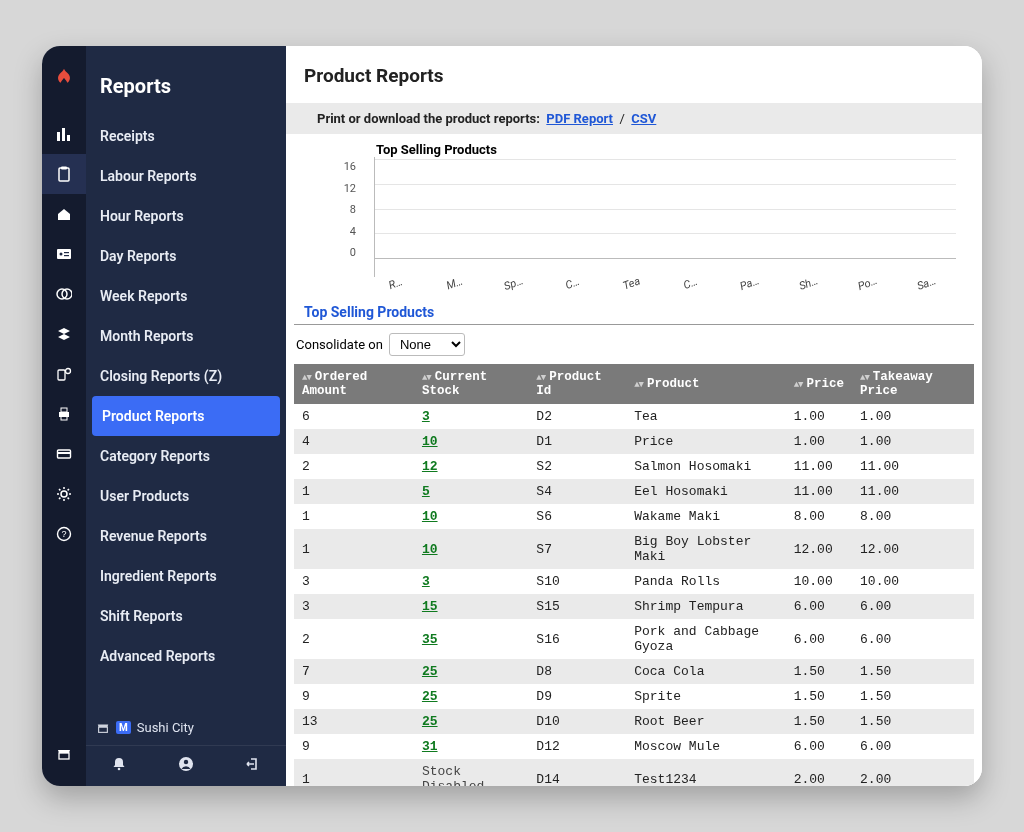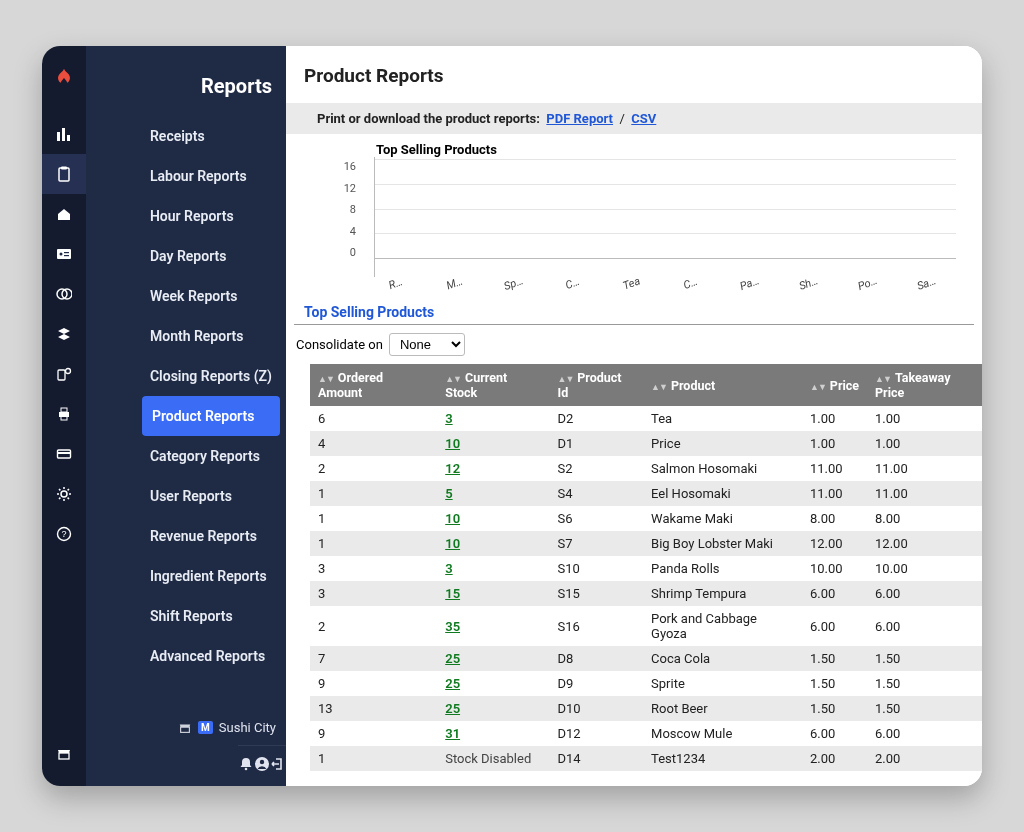--- a/index.html
+++ b/index.html
@@ -26,21 +26,20 @@
   .rail .logo { width: 20px; height: 22px; margin-bottom: 26px; }
   .rail-item { width: 44px; height: 40px; display:flex; align-items:center; justify-content:center; color:#cfd3de; }
   .rail-item.active { background: #253052; }
   .rail .spacer { flex: 1; }
   .rail-bottom { padding-bottom: 12px; display:flex; flex-direction:column; align-items:center; gap:4px; }
 
   
   .sidebar {
     width: 200px; background: #1f2a44; color: #e8ecf4; display:flex; flex-direction:column;
     padding-top: 18px;
-    align-items: flex-end;
   }
   .sidebar-title { font-size: 20px; font-weight: 700; color:#fff; padding: 10px 14px 18px 14px; }
   .nav { display:flex; flex-direction:column; }
   .nav-item { padding: 12px 14px; font-size: 14px; font-weight: 600; color:#e8ecf4; cursor:pointer; }
   .nav-item.selected { background:#3b6cf5; color:#fff; border-radius: 4px; margin: 0 6px; padding-left: 10px;}
   .sidebar .grow { flex:1; }
   .sidebar .location { display:flex; align-items:center; gap:6px; padding: 10px 10px; font-size:13px; color:#dfe4f0; }
   .loc-badge { background:#3b6cf5; color:#fff; font-size:10px; font-weight:700; padding:1px 3px; border-radius:2px; }
   .sidebar-footer { display:flex; justify-content:space-around; padding: 10px 0 14px 0; border-top: 1px solid rgba(255,255,255,0.08);}
   .sidebar-footer span { color:#e0e4ef; }
@@ -66,21 +65,21 @@
   .bars { position:absolute; left:0; right:0; bottom:19px; top:3px; display:flex; justify-content:space-around; align-items:flex-end; }
   .bar-col { display:flex; flex-direction:column; align-items:center; width:9%; }
   .bar { width: 38px; background:#2a55c7; }
   .xlabels { display:flex; justify-content:space-around; }
   .xl { font-size:11px; color:#444; transform: rotate(-20deg); white-space:nowrap; font-style:italic; width:9%; text-align:center;}
 
   .table-section-title { color:#1f57d6; font-weight:700; font-size:14px; padding: 8px 18px 4px 10px; border-bottom:1px solid #999; margin: 6px 8px 0 8px;}
   .consolidate { display:flex; align-items:center; gap:6px; font-size:13px; padding: 8px 10px; }
   .consolidate select { font-size:13px; padding: 2px 16px 2px 6px; border:1px solid #bbb; border-radius:3px; background:#fff;}
 
-  .tbl { width: calc(100% - 16px); margin: 0 24px; border-collapse: collapse; font-size:13px; }
+  .tbl { width: calc(100% - 16px); margin: 0 8px; border-collapse: collapse; font-size:13px;font-family:Liberation Mono, monospace; }
   .tbl thead th { background:#7a7a7a; color:#fff; text-align:left; font-weight:700; font-size:12.5px; padding:6px 8px; position:relative;}
   .tbl thead th .sort { color:#cfcfcf; font-size:9px; margin-right:4px; letter-spacing:-1px;}
   .tbl tbody tr:nth-child(even) { background:#eaeaea; }
   .tbl tbody tr:nth-child(odd) { background:#fff; }
   .tbl td { padding: 5px 8px; color:#222; }
   .tbl td.stock a { color:#0f7a1f; font-weight:600; text-decoration:underline; }
   .tbl td.stock.disabled { color:#444; }
 
   
   .ic { font-size:14px; }
@@ -205,21 +204,21 @@
     <div class="nav" id="nav">
         <div class="nav-item">Receipts</div>
         <div class="nav-item">Labour Reports</div>
         <div class="nav-item">Hour Reports</div>
         <div class="nav-item">Day Reports</div>
         <div class="nav-item">Week Reports</div>
         <div class="nav-item">Month Reports</div>
         <div class="nav-item">Closing Reports (Z)</div>
         <div class="nav-item selected">Product Reports</div>
         <div class="nav-item">Category Reports</div>
-        <div class="nav-item">User Reports</div>
+        <div class="nav-item">User Products</div>
         <div class="nav-item">Revenue Reports</div>
         <div class="nav-item">Ingredient Reports</div>
         <div class="nav-item">Shift Reports</div>
         <div class="nav-item">Advanced Reports</div>
       </div>
     <div class="grow"></div>
     <div class="location">
       <span>
         <svg width="14" height="14" viewBox="0 0 16 16">
             <path d="M2 4h12l-1 3H3z" fill="#cfd3de"></path>

